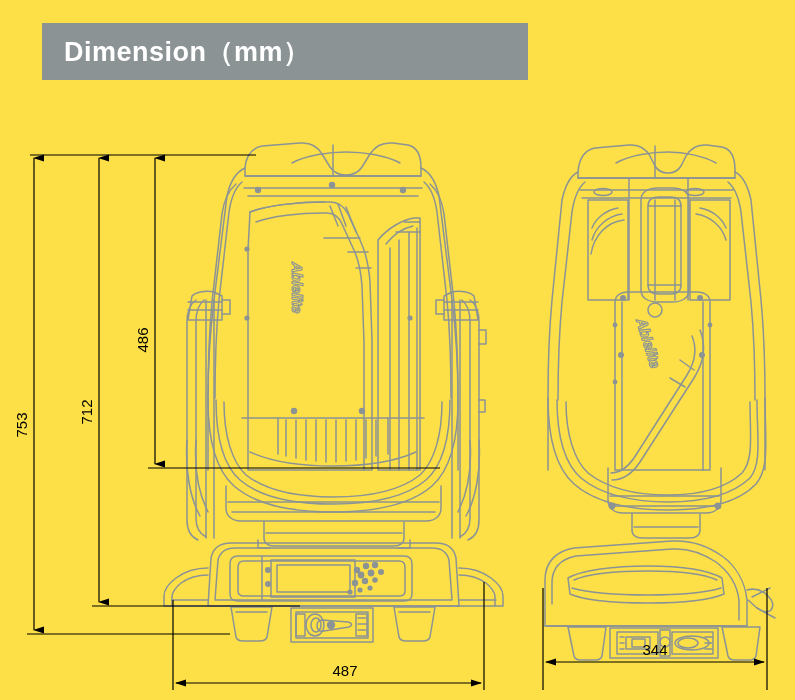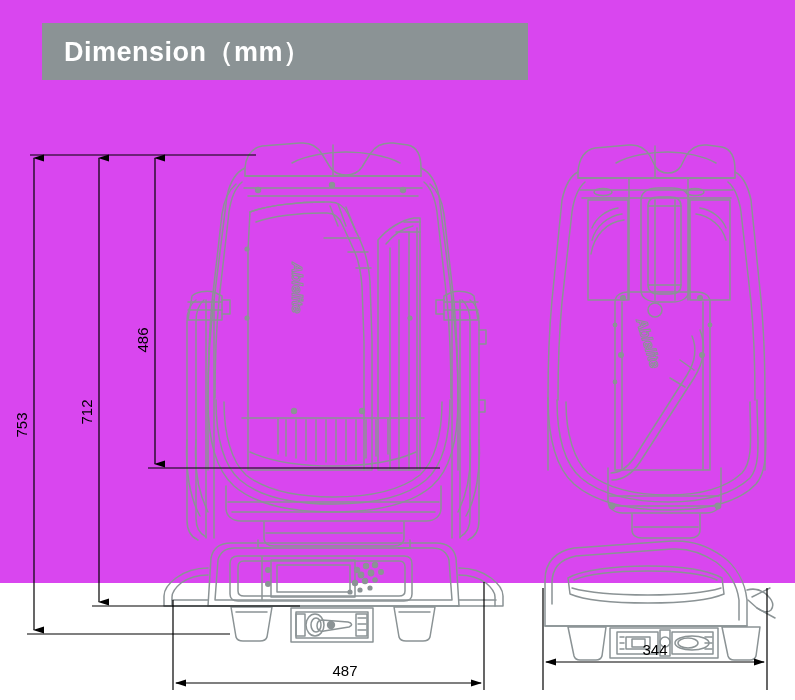--- a/index.html
+++ b/index.html
@@ -13,22 +13,22 @@
     height: 700px;
     position: relative;
     overflow: hidden;
     font-family: "Liberation Sans", sans-serif;
     color: #000;
   }
   #page {
     position: absolute;
     left: 0; top: 0;
     width: 795px;
-    height: 583px;
-    background: #d946ef;
+    height: 700px;
+    background: #fde047;
   }
   
   #header-banner {
     position: absolute;
     left: 42px;
     top: 23px;
     width: 486px;
     height: 57px;
     background: #8b9395;
     box-sizing: border-box;

